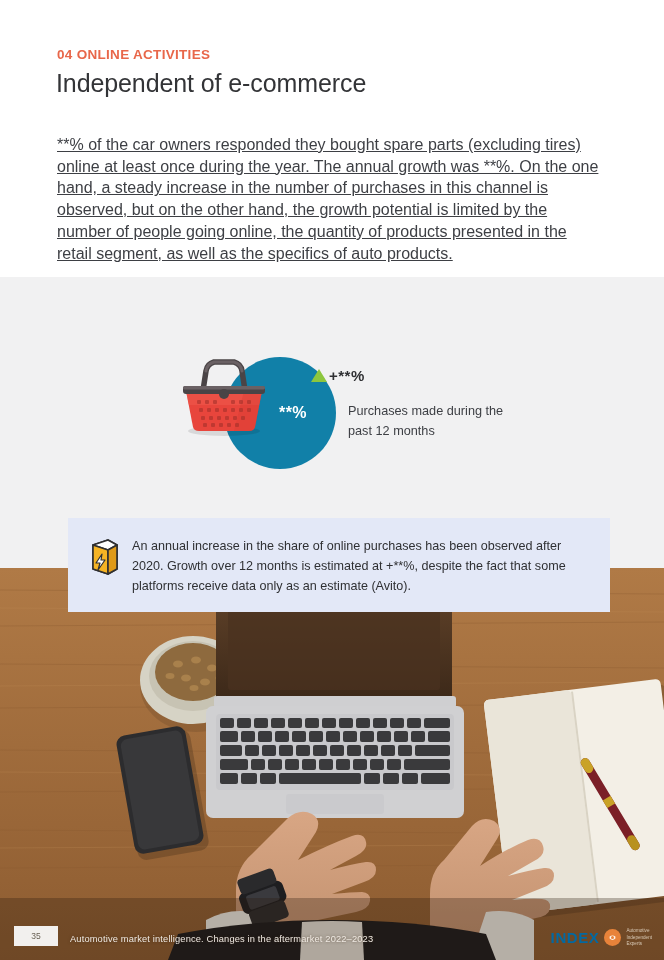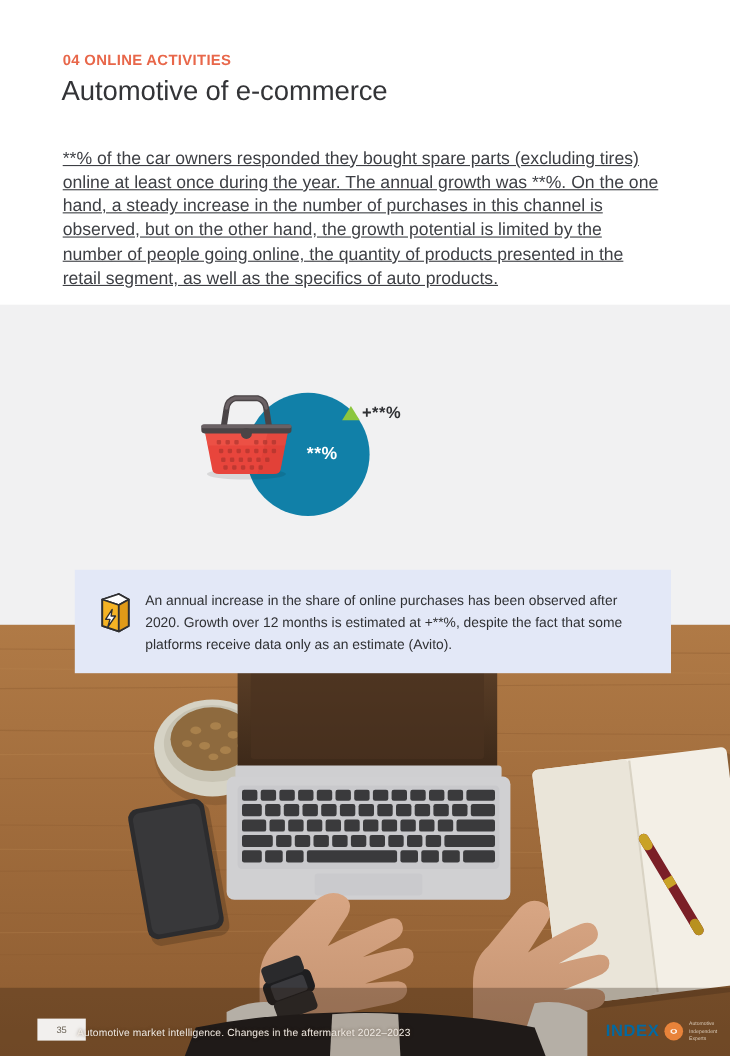--- a/index.html
+++ b/index.html
@@ -97,21 +97,21 @@
   .callout-icon svg { width:34px; height:40px; display:block; }
   .callout-text {
     margin-left:12px; font-size:12.6px; line-height:20px; color:#2f3033;
   }
 
   
   .footer { position:absolute; left:0; bottom:0; width:664px; height:46px; z-index:6; }
   .page-num-box {
     position:absolute; left:14px; bottom:14px;
     width:44px; height:20px; background:#f2f0ee;
-    display:flex; align-items:center; justify-content:center;margin-left:20px;
+    display:flex; align-items:center; justify-content:center;
   }
   .page-num { font-size:8.5px; color:#6a6256; }
   .footer-text {
     position:absolute; left:70px; bottom:16px;
     font-size:9.3px; color:#efe9e2; letter-spacing:.15px;
     text-shadow:0 0 3px rgba(60,40,20,.55);
   }
   .logo { position:absolute; right:12px; bottom:13px; display:flex; align-items:center; gap:5px; }
   .logo-word { font-size:15px; font-weight:bold; color:#0369a1; letter-spacing:.6px; }
   .logo-badge {
@@ -119,21 +119,21 @@
     background:#e8833a; display:flex;align-items:center;justify-content:center;
   }
   .logo-badge svg{width:11px;height:11px;display:block;}
   .logo-sub { font-size:4.6px; line-height:6.2px; color:#d8c9b6; }
 </style>
 </head>
 <body>
 
 <div class="top-section">
   <div class="eyebrow">04 ONLINE ACTIVITIES</div>
-  <h1 class="page-title">Automotive of e-commerce</h1>
+  <h1 class="page-title">Independent of e-commerce</h1>
   <p class="body-para">**% of the car owners responded they bought spare parts (excluding tires) online at least once during the year. The annual growth was **%. On the one hand, a steady increase in the number of purchases in this channel is observed, but on the other hand, the growth potential is limited by the number of people going online, the quantity of products presented in the retail segment, as well as the specifics of auto products.</p>
 </div>
 
 <div class="gray-band">
 
   <div class="info-wrap">
     <div class="teal-circle"></div>
     <div class="circle-pct">**%</div>
 
     <div class="basket">
@@ -174,20 +174,21 @@
           <rect x="59" y="70" width="4" height="4" rx="1"></rect>
         </g>
       </svg>
     </div>
 
     <div class="growth-row">
       <span class="tri"></span>
       <span class="growth-val">+**%</span>
     </div>
 
+    <div class="purchase-desc">Purchases made during the past 12 months</div>
   </div>
 </div>
 
 <div class="photo">
   <svg viewBox="0 0 664 392" preserveAspectRatio="none">
     <defs>
       <linearGradient id="wood" x1="0" y1="0" x2="0" y2="1">
         <stop offset="0%" stop-color="#b07a46"></stop>
         <stop offset="45%" stop-color="#a06c3c"></stop>
         <stop offset="100%" stop-color="#8d5c31"></stop>

